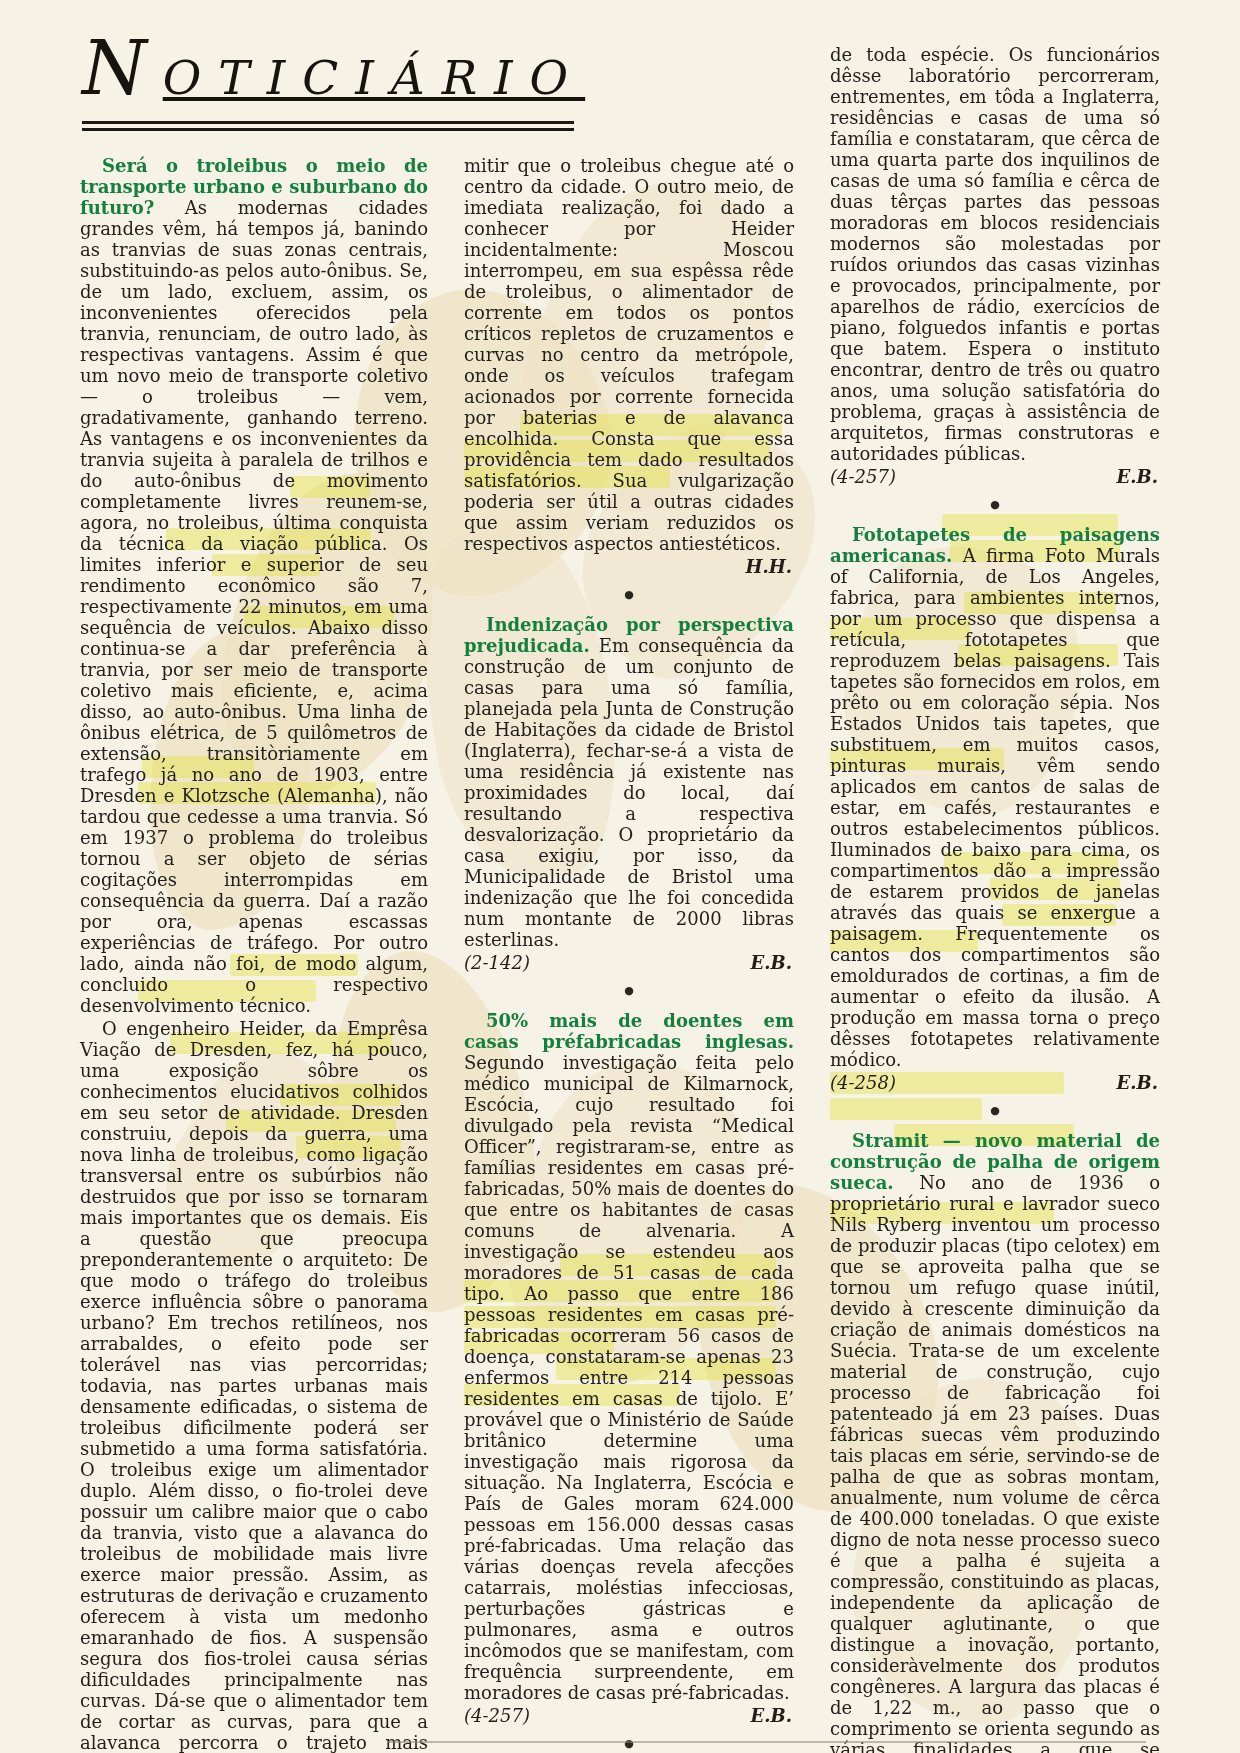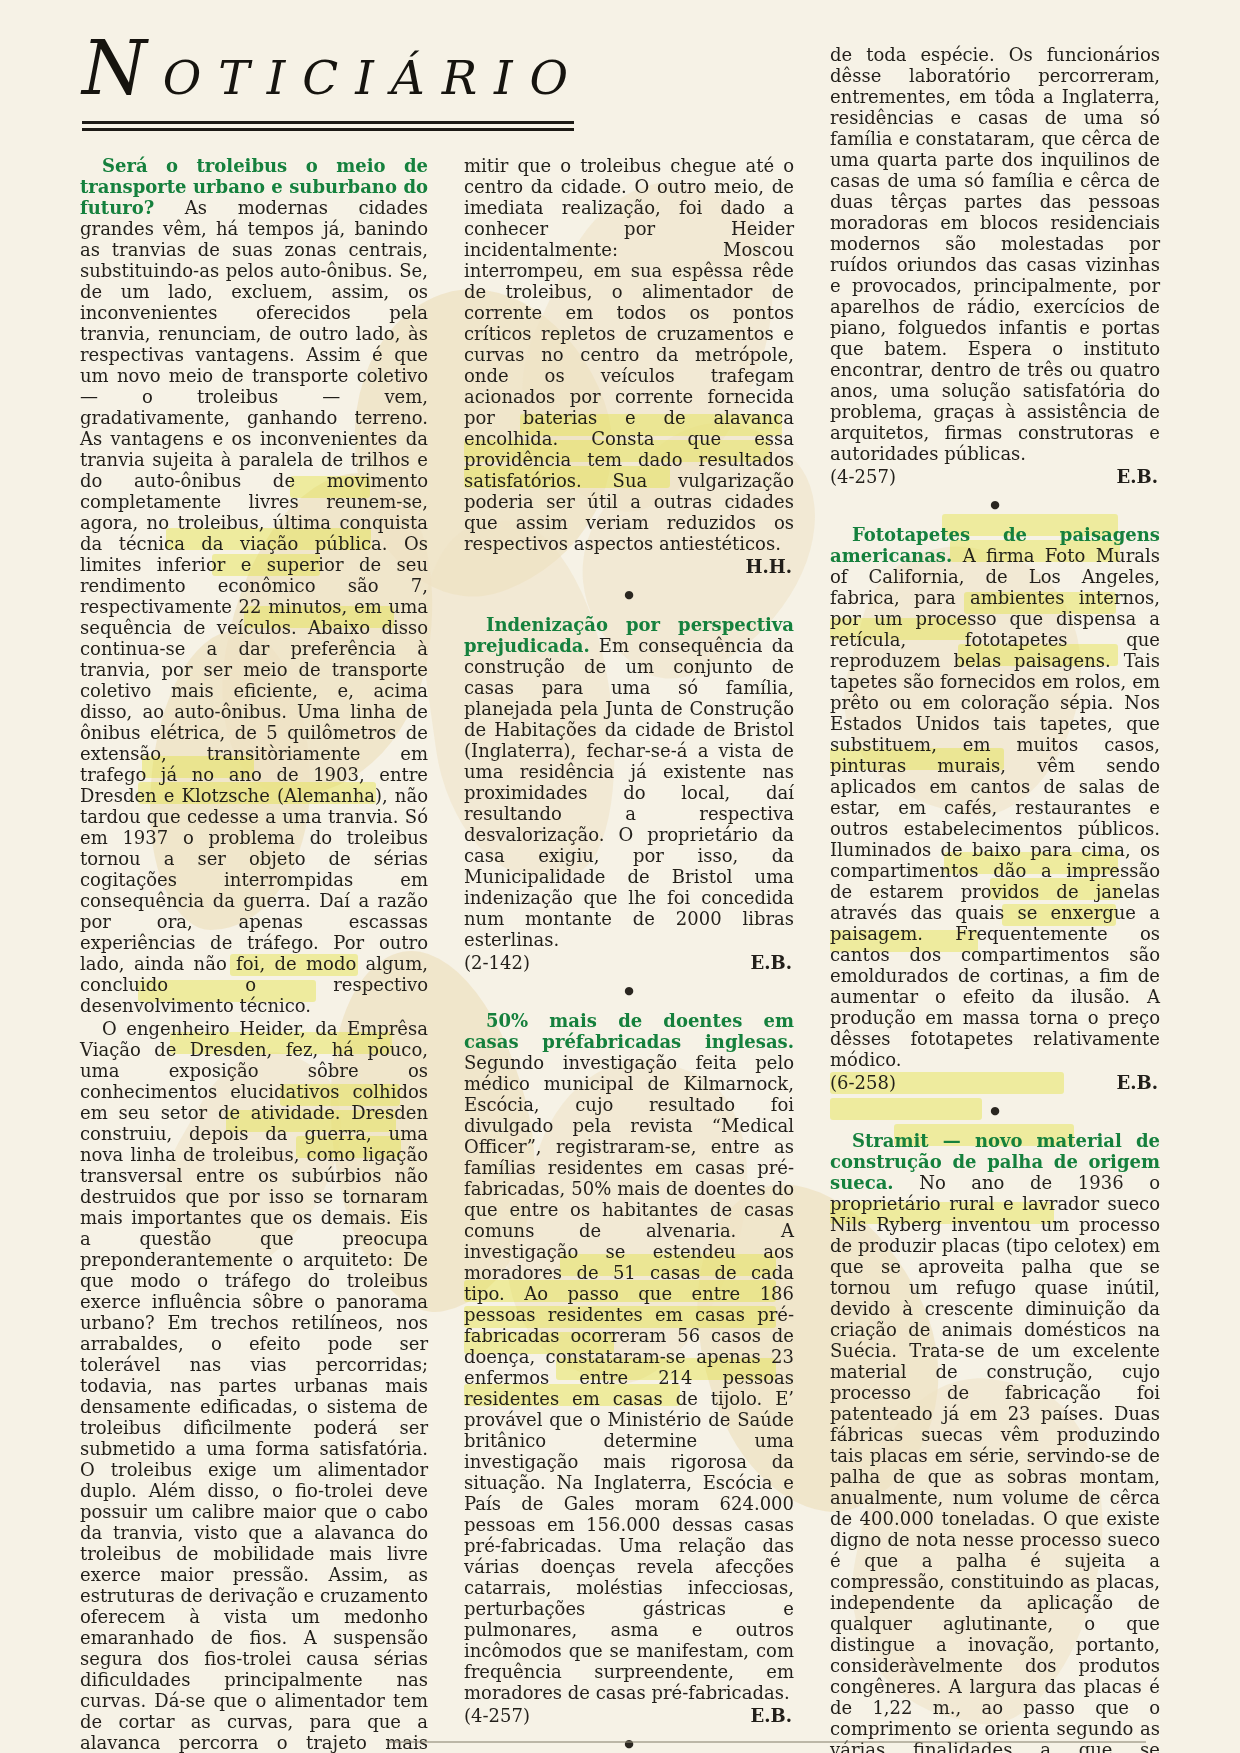--- a/index.html
+++ b/index.html
@@ -28,33 +28,33 @@
   .hl{position:absolute;background:var(--highlight);opacity:.42;border-radius:3px;}
   
   .content{position:relative;z-index:2;display:flex;gap:36px;padding:30px 0 0 80px;}
   .left-region{width:714px;flex:0 0 714px;}
   header{width:492px;margin:6px 0 24px 2px;}
   h1{
     font-style:italic;font-weight:400;color:#16140f;
     white-space:nowrap;line-height:64px;
   }
   .t-init{font-size:74px;letter-spacing:16px;}
-  .t-rest{font-size:47px;letter-spacing:17px;}
+  .t-rest{font-size:47px;letter-spacing:17px;text-decoration:underline;}
   .rules{margin-top:6px;width:492px;}
   .rule{height:3px;background:#1c1a15;margin-bottom:4px;}
   .rule:last-child{margin-bottom:0;}
   .cols{display:flex;gap:36px;}
   .col{font-size:18px;line-height:21px;text-align:justify;}
   .col1{width:348px;flex:0 0 348px;}
   .col2{width:330px;flex:0 0 330px;}
   .col3{width:330px;flex:0 0 330px;padding-top:14px;}
   p.para{margin:0 0 2px 0;}
   .indent{text-indent:22px;}
   .lead{font-weight:bold;color:#15803d;}
-  .sigrow{display:flex;justify-content:space-between;align-items:flex-start;margin:2px 2px 0 0;}
+  .sigrow{display:flex;justify-content:space-between;align-items:flex-start;margin:2px 2px 0 0;font-style:italic;}
   .ref{font-size:18px;}
   .sig{font-weight:bold;font-size:18px;}
   .divider{text-align:center;margin:12px 0 14px 0;font-size:11px;color:#2a2620;line-height:11px;}
   .bottom-rule{
     position:absolute;bottom:10px;left:388px;width:758px;height:2px;
     background:#8d8673;opacity:.55;z-index:2;
   }
 </style>
 </head>
 <body>
@@ -160,21 +160,21 @@
     <div class="col col3">
       <p class="para">de toda espécie. Os funcionários dêsse laboratório percorreram, entrementes, em tôda a Inglaterra, residências e casas de uma só família e constataram, que cêrca de uma quarta parte dos inquilinos de casas de uma só família e cêrca de duas têrças partes das pessoas moradoras em blocos residenciais modernos são molestadas por ruídos oriundos das casas vizinhas e provocados, principalmente, por aparelhos de rádio, exercícios de piano, folguedos infantis e portas que batem. Espera o instituto encontrar, dentro de três ou quatro anos, uma solução satisfatória do problema, graças à assistência de arquitetos, firmas construtoras e autoridades públicas.</p>
       <div class="sigrow">
         <span class="ref">(4-257)</span>
         <span class="sig">E.B.</span>
       </div>
       <div class="divider"><span>●</span></div>
 
       <p class="para indent"><span class="lead">Fototapetes de paisagens americanas.</span> <span>A firma Foto Murals of California, de Los Angeles, fabrica, para ambientes internos, por um processo que dispensa a retícula, fototapetes que reproduzem belas paisagens. Tais tapetes são fornecidos em rolos, em prêto ou em coloração sépia. Nos Estados Unidos tais tapetes, que substituem, em muitos casos, pinturas murais, vêm sendo aplicados em cantos de salas de estar, em cafés, restaurantes e outros estabelecimentos públicos. Iluminados de baixo para cima, os compartimentos dão a impressão de estarem providos de janelas através das quais se enxergue a paisagem. Frequentemente os cantos dos compartimentos são emoldurados de cortinas, a fim de aumentar o efeito da ilusão. A produção em massa torna o preço dêsses fototapetes relativamente módico.</span></p>
       <div class="sigrow">
-        <span class="ref">(6-258)</span>
+        <span class="ref">(4-258)</span>
         <span class="sig">E.B.</span>
       </div>
       <div class="divider"><span>●</span></div>
 
       <p class="para indent"><span class="lead">Stramit — novo material de construção de palha de origem sueca.</span> <span>No ano de 1936 o proprietário rural e lavrador sueco Nils Ryberg inventou um processo de produzir placas (tipo celotex) em que se aproveita palha que se tornou um refugo quase inútil, devido à crescente diminuição da criação de animais domésticos na Suécia. Trata-se de um excelente material de construção, cujo processo de fabricação foi patenteado já em 23 países. Duas fábricas suecas vêm produzindo tais placas em série, servindo-se de palha de que as sobras montam, anualmente, num volume de cêrca de 400.000 toneladas. O que existe digno de nota nesse processo sueco é que a palha é sujeita a compressão, constituindo as placas, independente da aplicação de qualquer aglutinante, o que distingue a inovação, portanto, consideràvelmente dos produtos congêneres. A largura das placas é de 1,22 m., ao passo que o comprimento se orienta segundo as várias finalidades a que se destinam. Sua espessura é de 2 a 3 polegadas. tituto de Ensaios Estadual, de Stockholmo, as placas </span></p>
 
     </div>
 
   </div>
 

